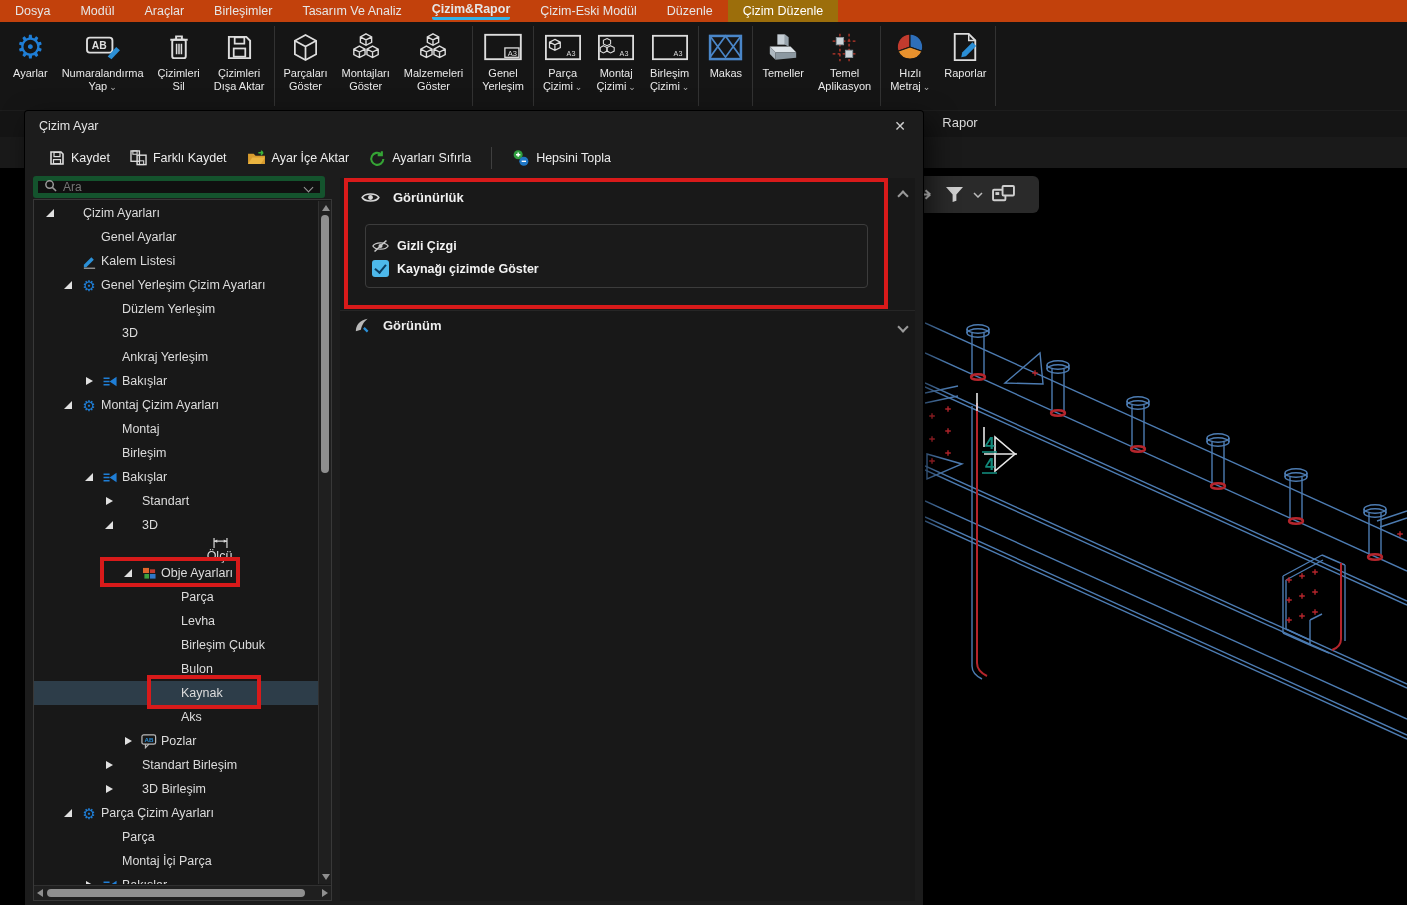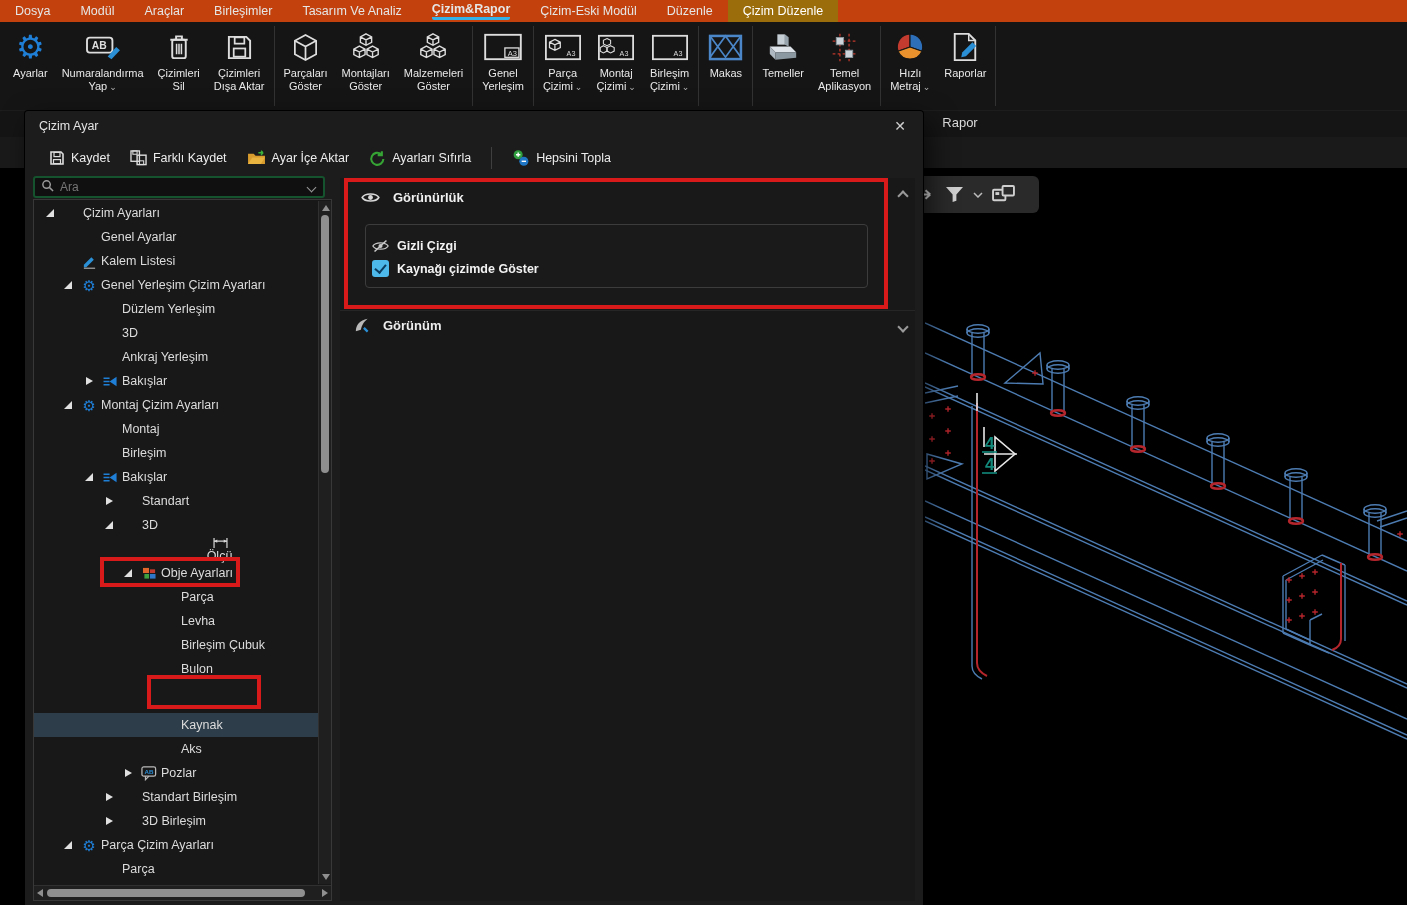--- a/index.html
+++ b/index.html
@@ -38,21 +38,21 @@
   
   #dialog{position:absolute;left:25px;top:111px;width:898px;height:794px;background:var(--dlg);z-index:10;
           box-shadow:0 0 0 1px #000,6px 10px 28px rgba(0,0,0,.65);border-radius:3px 3px 0 0;}
   .dlg-title{height:30px;display:flex;align-items:center;padding:0 14px;font-size:12.5px;color:#e2e2e2;}
   .dlg-close{margin-left:auto;color:#cfcfcf;font-size:14px;width:18px;text-align:center;cursor:default;}
   #dlg-toolbar{position:absolute;left:24px;top:32px;right:10px;height:30px;display:flex;align-items:center;gap:20px;}
   .tbtn{display:flex;align-items:center;gap:6px;font-size:12.5px;color:#ececec;white-space:nowrap;cursor:default;}
   .tsep{width:1px;height:22px;background:#3f3f3f;}
   
   #left-col{position:absolute;left:8px;top:65px;width:299px;height:725px;}
-  #searchbox{width:292px;height:22px;background:#101010;border:2px solid #14532d;border-radius:3px;display:flex;align-items:center;padding:0 6px;gap:6px;}
+  #searchbox{width:292px;height:22px;background:#101010;border:5px solid #14532d;border-radius:3px;display:flex;align-items:center;padding:0 6px;gap:6px;}
   #searchbox input{flex:1;background:transparent;border:none;outline:none;color:#cfcfcf;font-size:12px;}
   .sb-chev{width:7px;height:7px;border-left:1.5px solid #9a9a9a;border-top:1.5px solid #9a9a9a;transform:rotate(225deg);margin-right:2px;}
   #treebox{position:absolute;left:0;top:23px;width:299px;bottom:0;border:1px solid #383838;background:#181818;}
   #tree-viewport{position:absolute;left:0;top:1px;right:13px;bottom:16px;overflow:hidden;}
   .trow{height:24px;display:flex;align-items:center;font-size:12.5px;color:#dcdcdc;white-space:nowrap;position:relative;}
   .trow.sel{background:var(--sel);}
   .t-arrow{width:14px;display:flex;justify-content:center;flex:none;}
   .tri-exp{width:0;height:0;border-bottom:8px solid #e0e0e0;border-left:8px solid transparent;}
   .tri-col{width:0;height:0;border-left:7px solid #e0e0e0;border-top:4.5px solid transparent;border-bottom:4.5px solid transparent;}
   .t-icon{width:20px;margin:0 2px 0 4px;display:flex;justify-content:center;align-items:center;flex:none;}
@@ -649,21 +649,21 @@
             <div class="trow" style="padding-left: 107px;">
               <span class="t-arrow"></span>
               <span class="t-icon"></span>
               <span>Birleşim Çubuk</span>
             </div>
             <div class="trow" style="padding-left: 107px;">
               <span class="t-arrow"></span>
               <span class="t-icon"></span>
               <span>Bulon</span>
             </div>
-            <div class="trow sel" style="padding-left: 107px; margin-top: 32px;">
+            <div class="trow sel" style="padding-left: 107px;">
               <span class="t-arrow"></span>
               <span class="t-icon"></span>
               <span>Kaynak</span>
             </div>
             <div class="trow" style="padding-left: 107px;">
               <span class="t-arrow"></span>
               <span class="t-icon"></span>
               <span>Aks</span>
             </div>
             <div class="trow" style="padding-left: 87px;">

